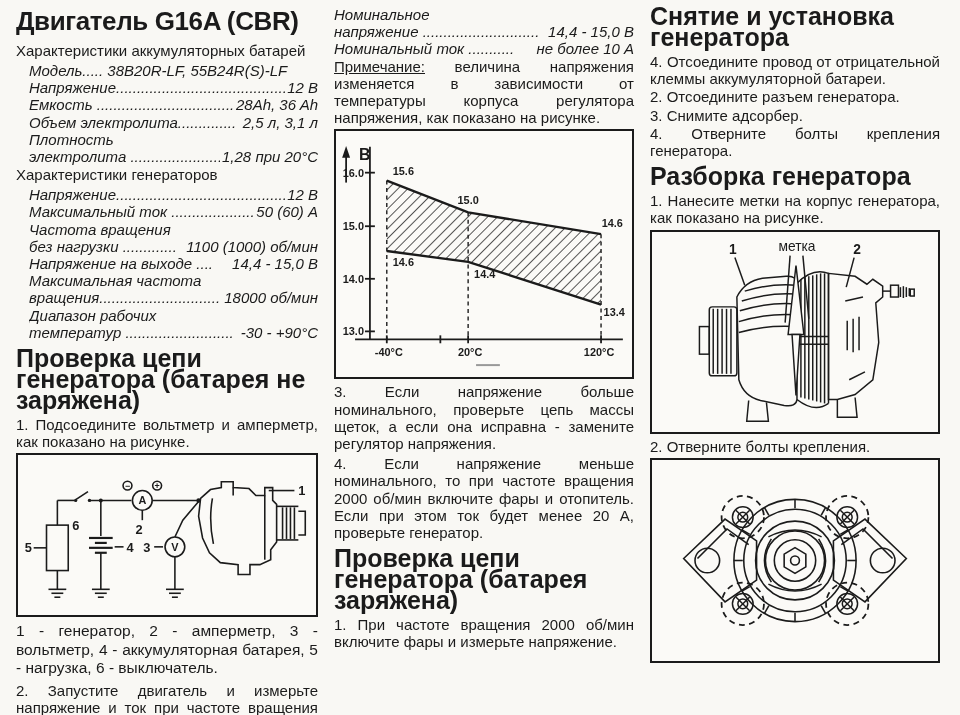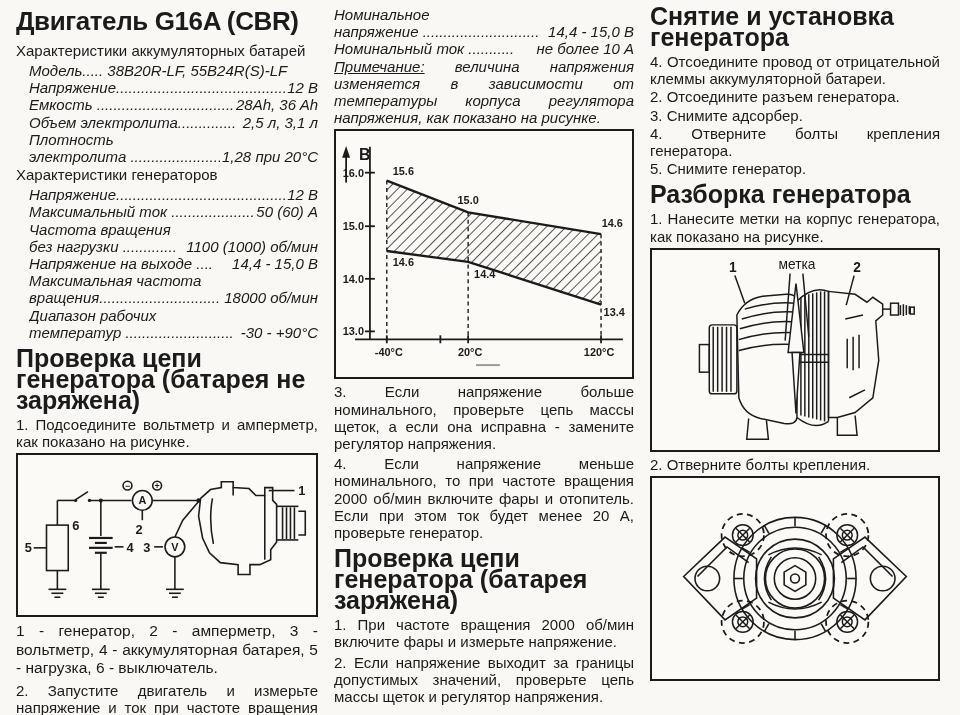--- a/index.html
+++ b/index.html
@@ -13,21 +13,21 @@
   #col-right{left:650px;width:290px}
   h1{font-size:26px;line-height:30px;margin:0 0 6px;letter-spacing:-0.4px}
   h2{font-size:25px;line-height:21px;margin:7px 0 5px}
   p{font-size:15px;line-height:17.2px;text-align:justify;margin:0 0 3px}
   .step{margin:0 0 1px}
   .ith{font-size:15px;line-height:18px;text-align:justify;margin:1px 0 2px}
   .spec{display:flex;font-style:italic;font-size:15px;line-height:17.2px;padding-left:13px}
   .spec .sl{flex:1 1 auto;overflow:hidden;white-space:nowrap}
   .spec .sv{white-space:nowrap;padding-left:2px}
   .cap{font-weight:normal;font-size:15.5px;line-height:18.5px;margin:5px 0 4px;text-align:justify}
-  .note{font-style:italic}
+  .note{}
   .note .u{text-decoration:underline}
   .figure{border:2px solid #1b1b1b;margin:3px 0 4px;background:#fbfaf7;overflow:hidden}
   .figsvg{display:block}
   svg text{font-family:"Liberation Sans",sans-serif;fill:#1b1b1b}
   .cl{font-size:13px;font-weight:bold}
   .meter{font-size:11px;font-weight:bold}
   .pol{font-size:9px;font-weight:bold}
   .tick{font-size:11px;font-weight:bold}
   .ptl{font-size:11px;font-weight:bold}
   .axl{font-size:16px;font-weight:bold}
@@ -251,30 +251,28 @@
         <text class="ptl" x="290" y="186" text-anchor="end">13.4</text>
       </g>
     </svg>
   </div>
 
   <p>3. Если напряжение больше номинального, проверьте цепь массы щеток, а если она исправна - замените регулятор напряжения.</p>
   <p>4. Если напряжение меньше номинального, то при частоте вращения 2000 об/мин включите фары и отопитель. Если при этом ток будет менее 20 А, проверьте генератор.</p>
 
   <h2>Проверка цепи генератора (батарея заряжена)</h2>
   <p>1. При частоте вращения 2000 об/мин включите фары и измерьте напряжение.</p>
-  <p>2. Если напряжение выходит за границы допустимых значений, проверьте цепь массы щеток и регулятор напряжения.</p>
 </div>
 
 <div class="col" id="col-right">
   <h2 style="margin-top:0">Снятие и установка генератора</h2>
   <p class="step">4. Отсоедините провод от отрицательной клеммы аккумуляторной батареи.</p>
   <p class="step">2. Отсоедините разъем генератора.</p>
   <p class="step">3. Снимите адсорбер.</p>
   <p class="step">4. Отверните болты крепления генератора.</p>
-  <p class="step">5. Снимите генератор.</p>
 
   <h2>Разборка генератора</h2>
   <p>1. Нанесите метки на корпус генератора, как показано на рисунке.</p>
 
   <div class="figure">
     <svg class="figsvg" viewBox="0 0 290 203" width="286" height="200">
       <g stroke="#1b1b1b" stroke-width="1.5" fill="none">
         <rect x="48" y="96" width="10" height="28"></rect>
         <rect x="58" y="76" width="28" height="70" rx="3"></rect>
         <line x1="62" y1="78" x2="62" y2="144"></line>

